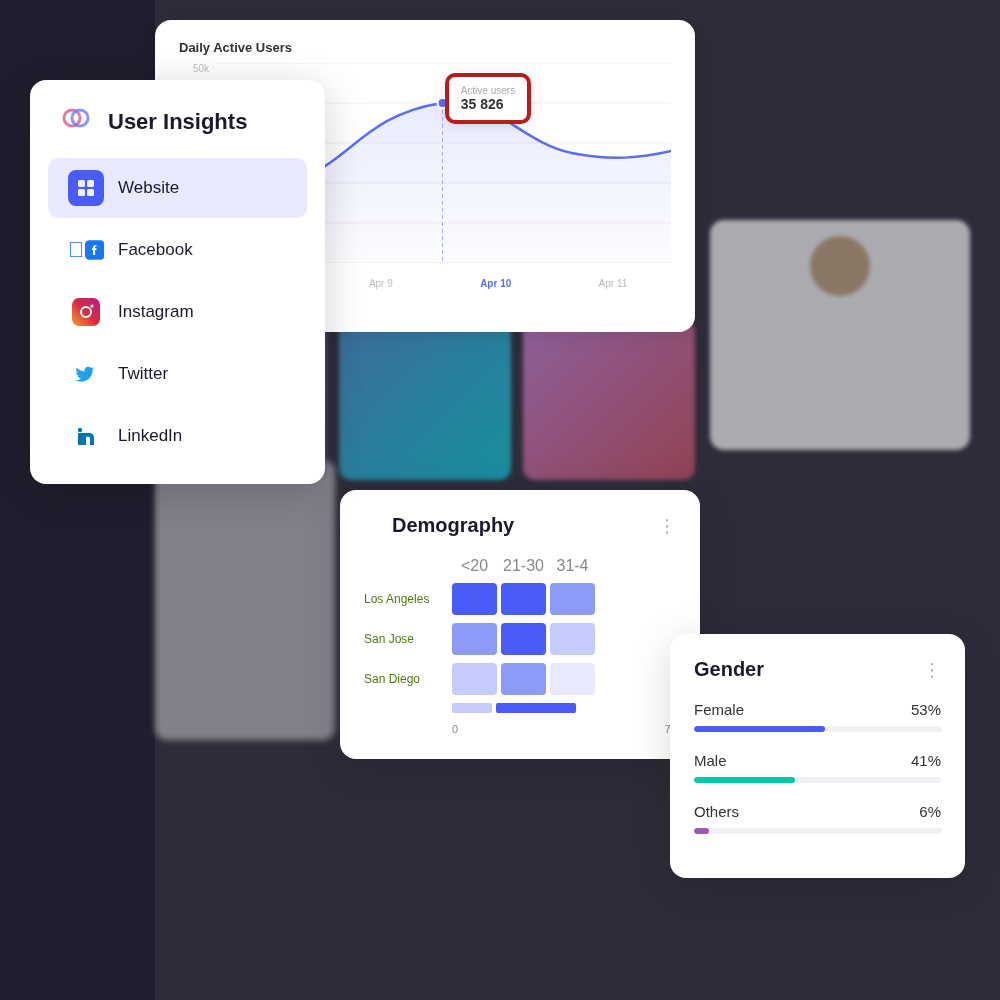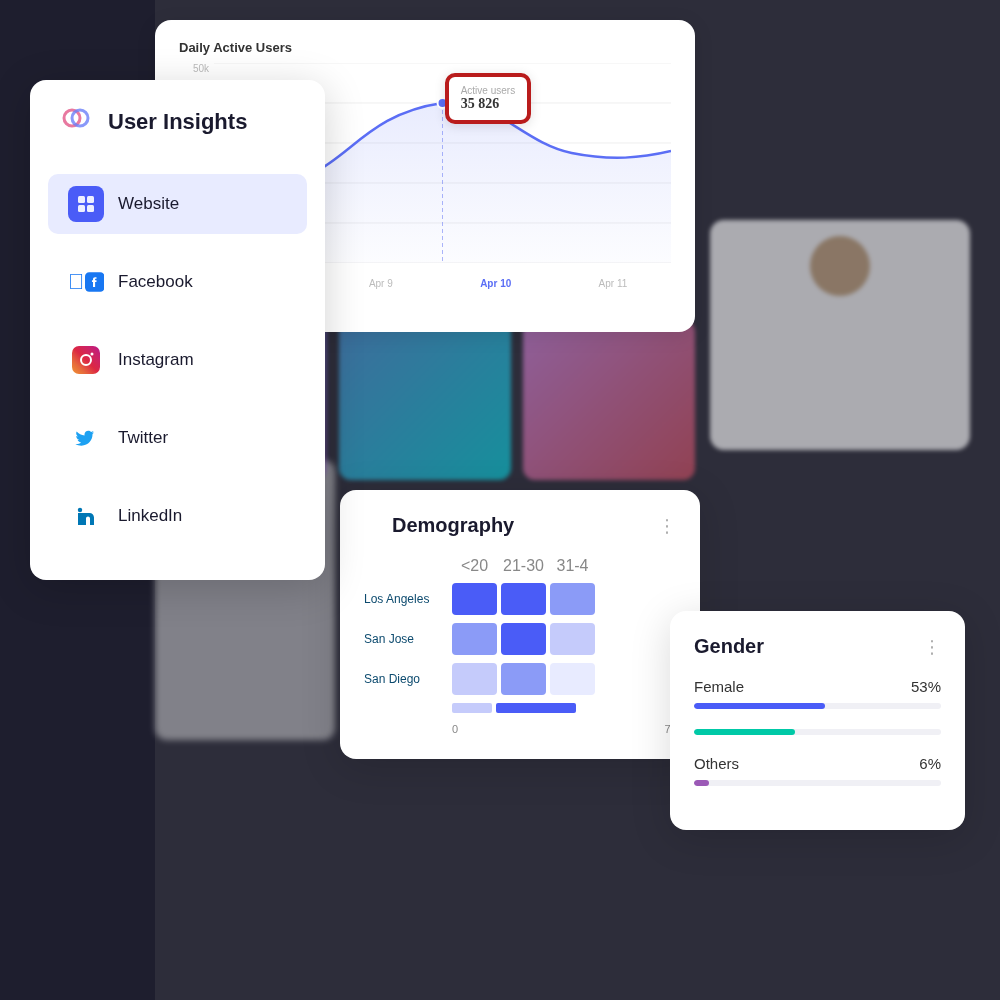--- a/index.html
+++ b/index.html
@@ -49,21 +49,21 @@
       color: #1a1a2e;
     }
 
     .menu-item {
       display: flex;
       align-items: center;
       padding: 12px 20px;
       gap: 14px;
       cursor: pointer;
       border-radius: 10px;
-      margin: 18px 10px;
+      margin: 2px 10px;
     }
 
     .menu-item.active {
       background: #e8ebff;
     }
 
     .menu-item-icon {
       width: 36px;
       height: 36px;
       border-radius: 8px;
@@ -117,21 +117,21 @@
 
     .demo-row {
       display: flex;
       align-items: center;
       margin-bottom: 8px;
       gap: 8px;
     }
 
     .demo-city {
       font-size: 12px;
-      color: #0c4a6e;
+      color: #4d7c0f;
       width: 80px;
       flex-shrink: 0;
     }
 
     .demo-header-row {
       display: flex;
       align-items: center;
       margin-bottom: 8px;
       gap: 8px;
     }
@@ -174,21 +174,21 @@
       justify-content: space-between;
       margin-top: 10px;
       font-size: 11px;
       color: #888;
       padding-left: 88px;
     }
 
     
     .gender-card {
       position: absolute;
-      top: 611px;
+      top: 634px;
       left: 670px;
       width: 295px;
       background: white;
       border-radius: 16px;
       box-shadow: 0 8px 40px rgba(0,0,0,0.15);
       padding: 24px;
       z-index: 9;
     }
 
     .gender-header {
@@ -318,21 +318,21 @@
       background: white;
       border: 4px solid #b91c1c;
       border-radius: 10px;
       padding: 8px 12px;
       box-shadow: 0 2px 12px rgba(0,0,0,0.12);
       font-size: 11px;
       z-index: 20;
     }
 
     .dau-tooltip-label { color: #aaa; font-size: 10px; }
-    .dau-tooltip-value { font-weight: 700; font-size: 14px; color: #333; font-family: Liberation Serif, serif; }
+    .dau-tooltip-value { font-weight: 700; font-size: 14px; color: #333; }
 
     
     .content-tiles {
       position: absolute;
       top: 320px;
       left: 155px;
       width: 540px;
       height: 160px;
       display: flex;
       gap: 12px;
@@ -606,20 +606,24 @@
     <div class="gender-item-header">
       <span class="gender-label">Female</span>
       <span class="gender-pct">53%</span>
     </div>
     <div class="gender-bar-track">
       <div class="gender-bar-fill bar-female"></div>
     </div>
   </div>
 
   <div class="gender-item">
+    <div class="gender-item-header">
+      <span class="gender-label">Male</span>
+      <span class="gender-pct">41%</span>
+    </div>
     <div class="gender-bar-track">
       <div class="gender-bar-fill bar-male"></div>
     </div>
   </div>
 
   <div class="gender-item">
     <div class="gender-item-header">
       <span class="gender-label">Others</span>
       <span class="gender-pct">6%</span>
     </div>

